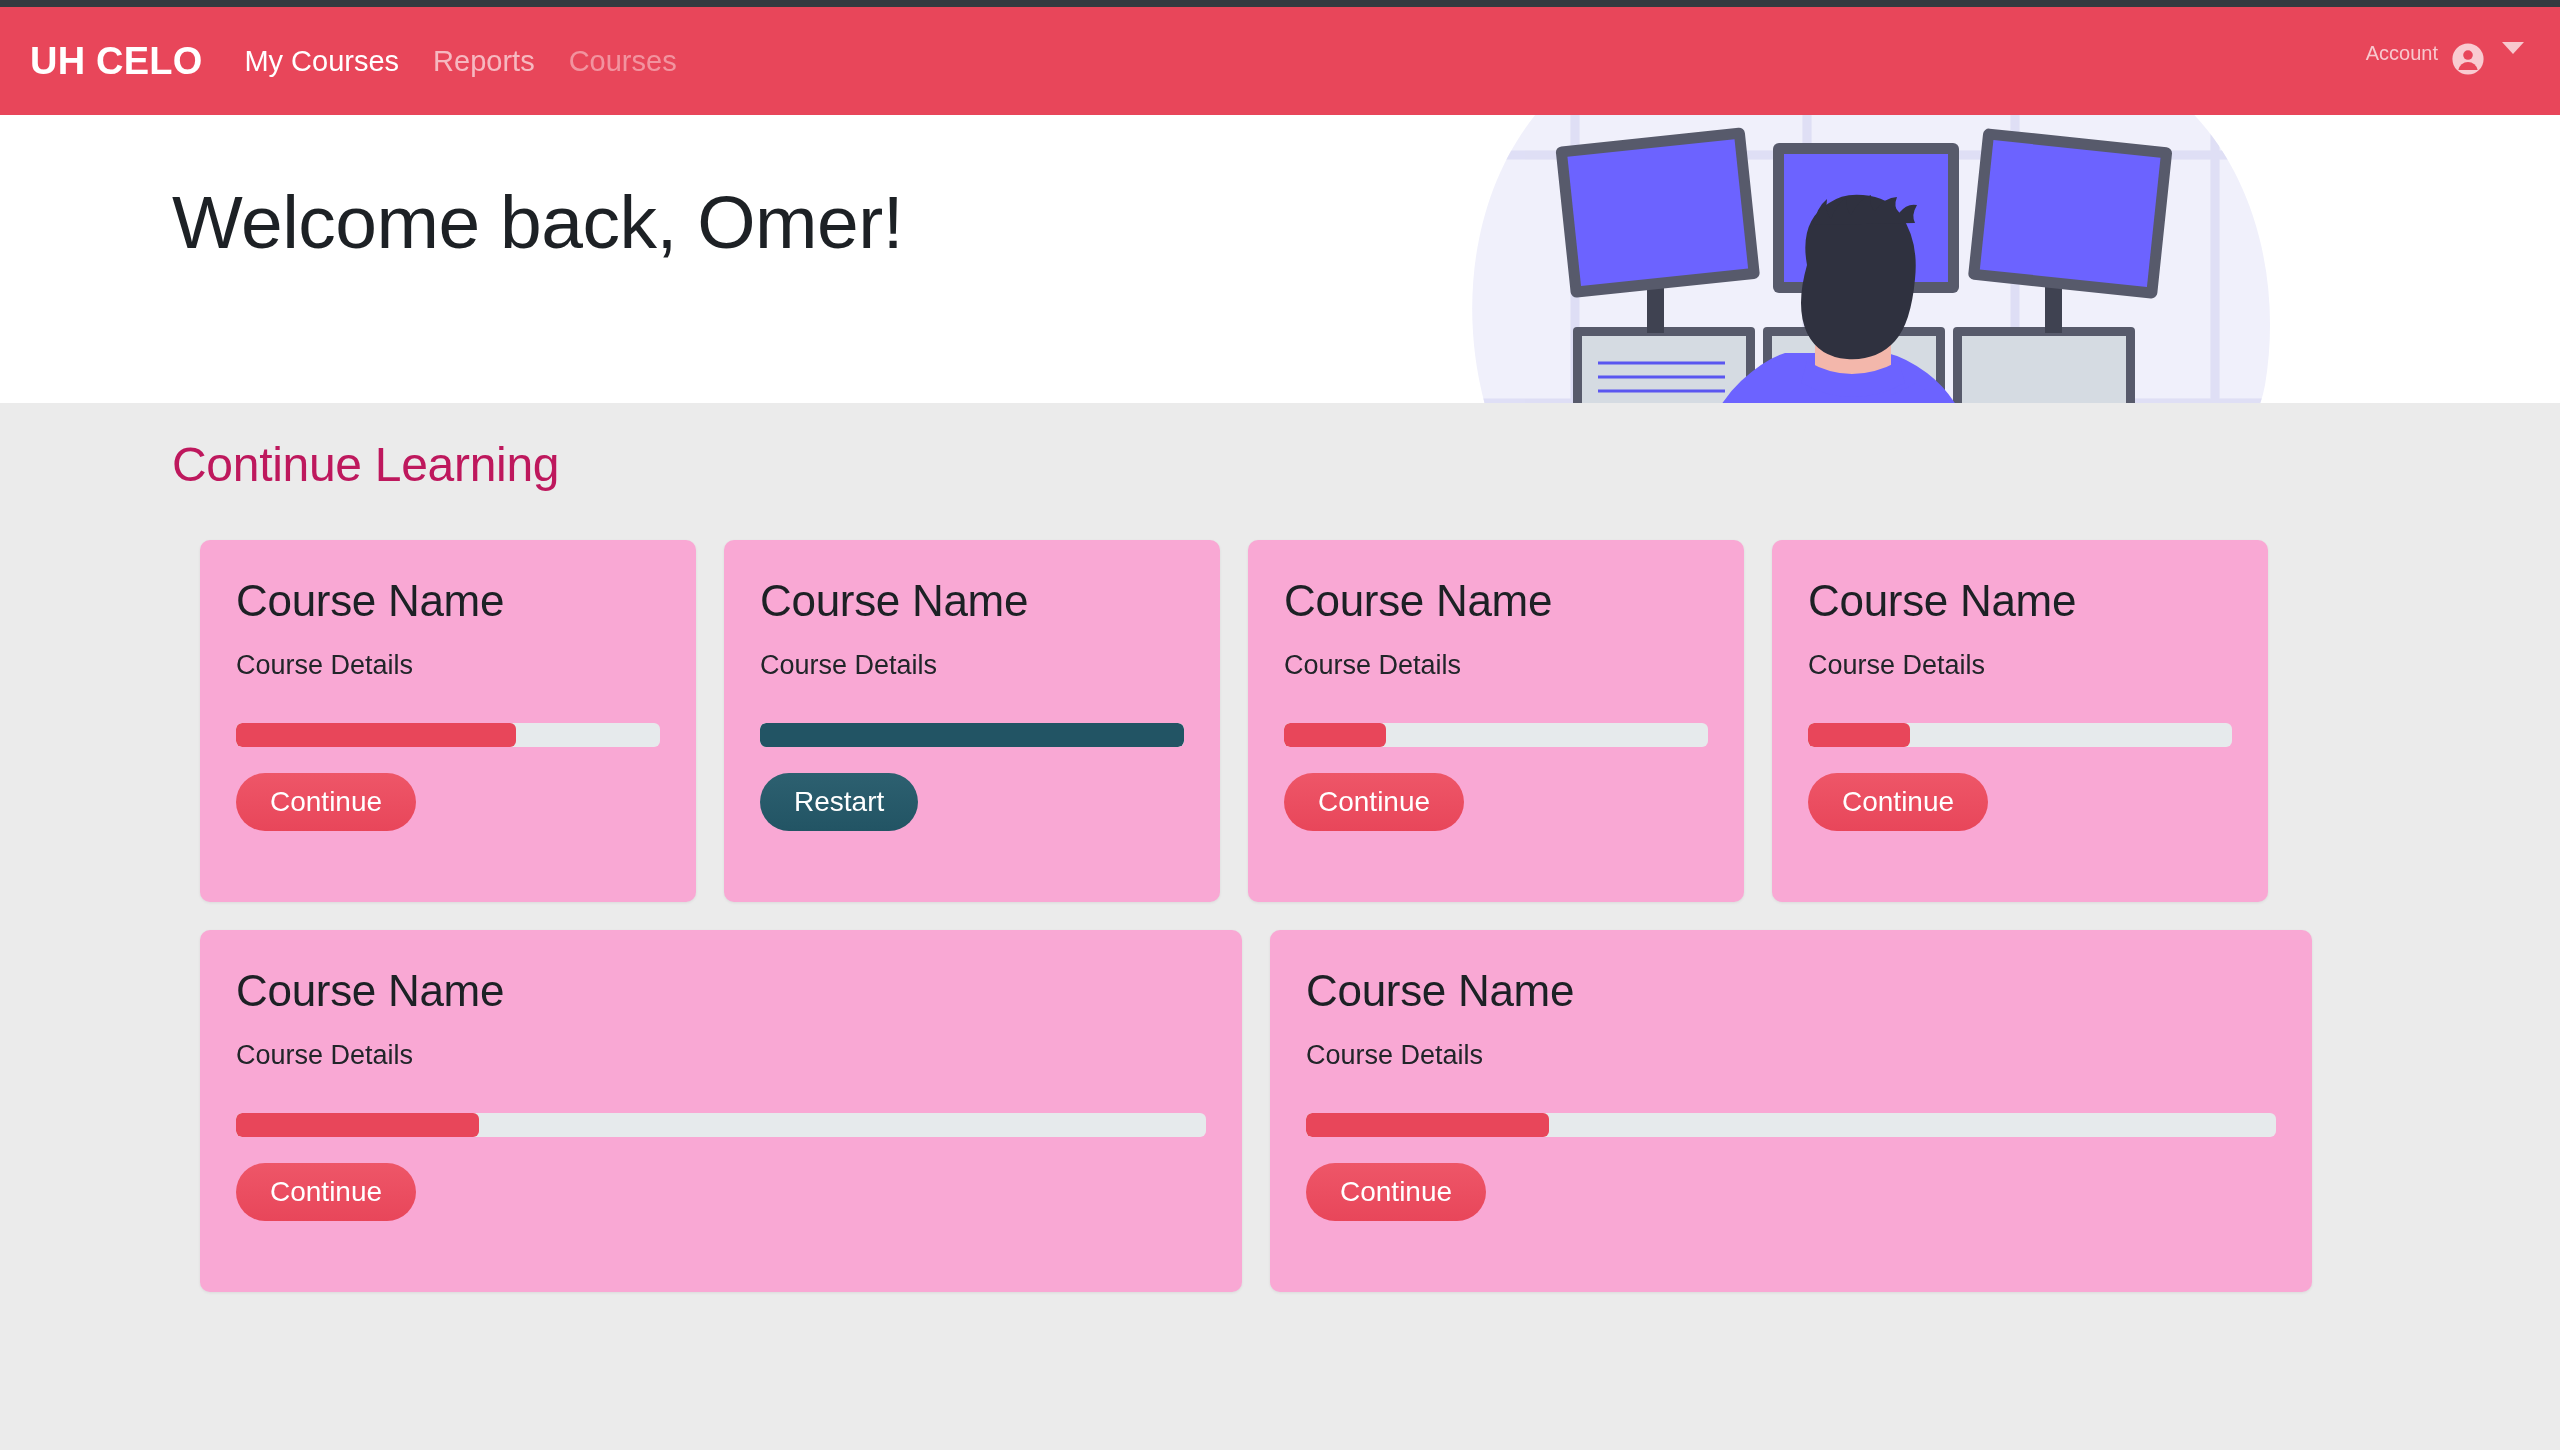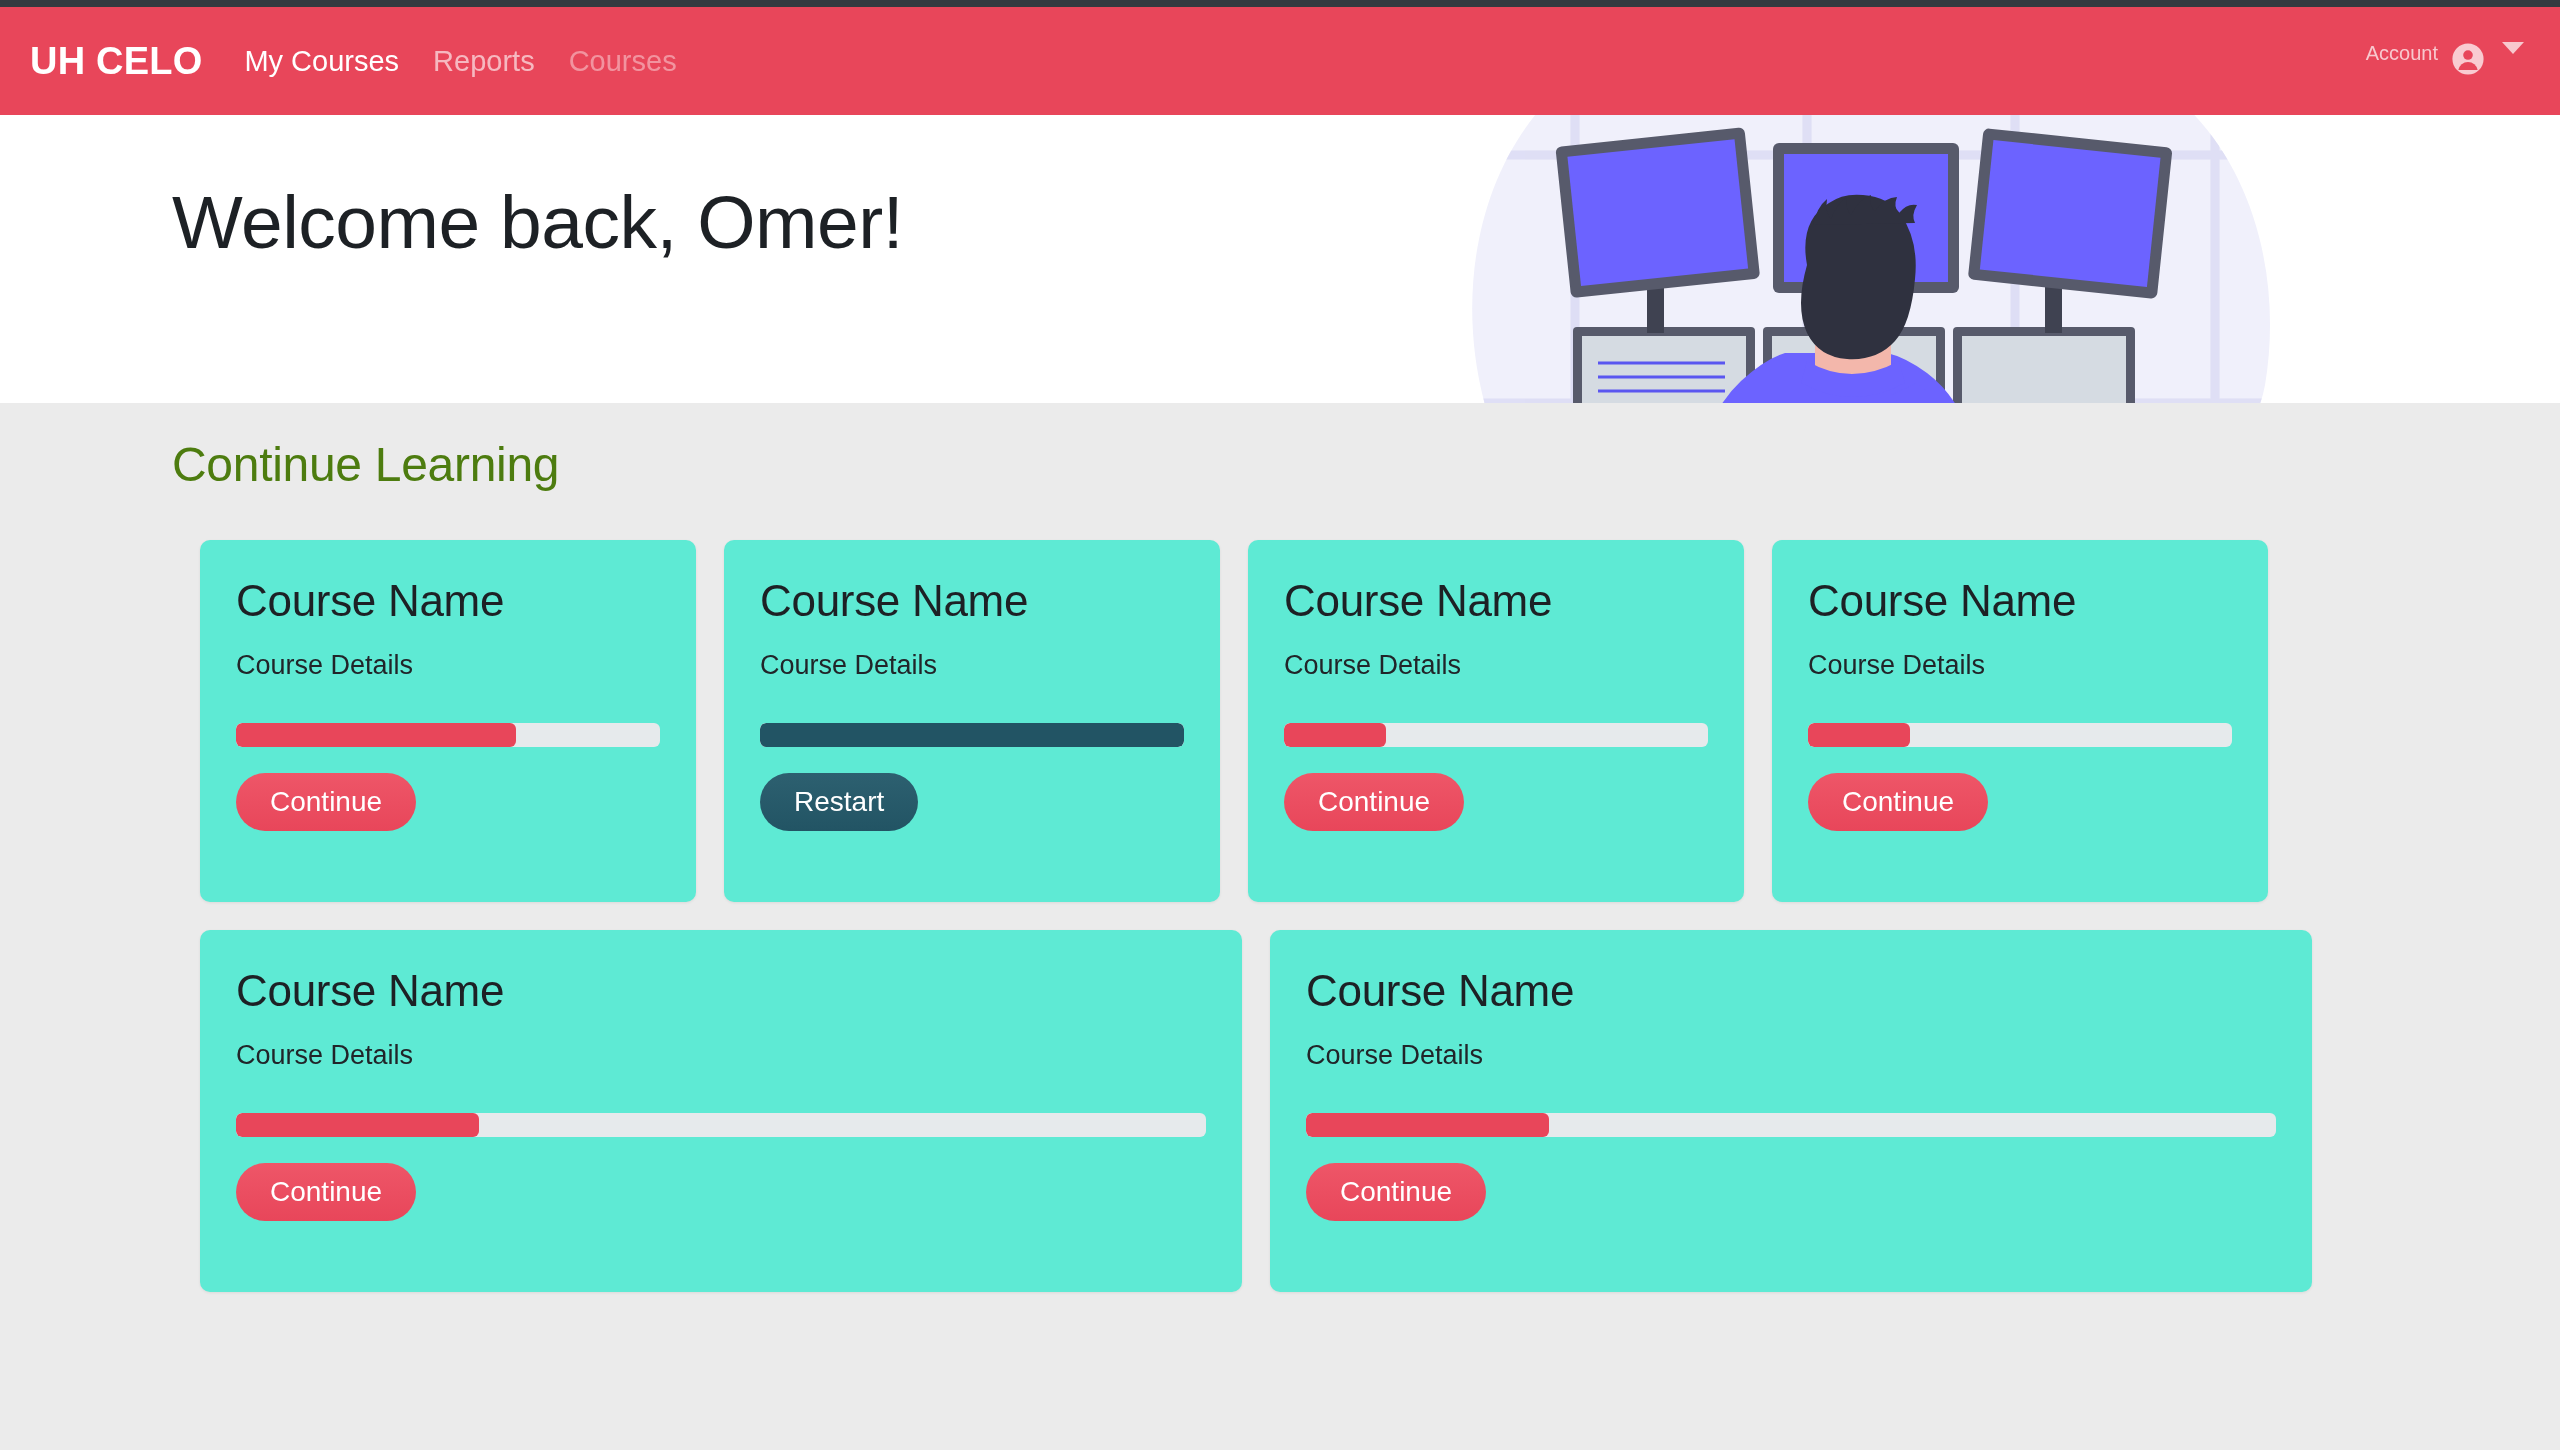--- a/index.html
+++ b/index.html
@@ -107,35 +107,35 @@
 
   
   .section {
     background: #ebebeb;
     padding: 34px 0 0 0;
     min-height: 944px;
   }
   .section-title {
     font-size: 48px;
     font-weight: 400;
-    color: #4d7c0f;
+    color: #be185d;
     margin-left: 172px;
     letter-spacing: -0.3px;
   }
 
   .grid {
     margin: 48px 0 0 0;
     padding: 0 172px 0 200px;
     display: flex;
     flex-wrap: wrap;
     gap: 28px 28px;
   }
 
   .card {
-    background: #5eead4;
+    background: #f9a8d4;
     border-radius: 10px;
     box-shadow: 0 1px 3px rgba(0,0,0,0.07);
     padding: 38px 36px 34px 36px;
     height: 362px;
   }
   .card.w1 { width: 496px; }
   .card.w2 { width: 1042px; }
 
   .card-title {
     font-size: 44px;

